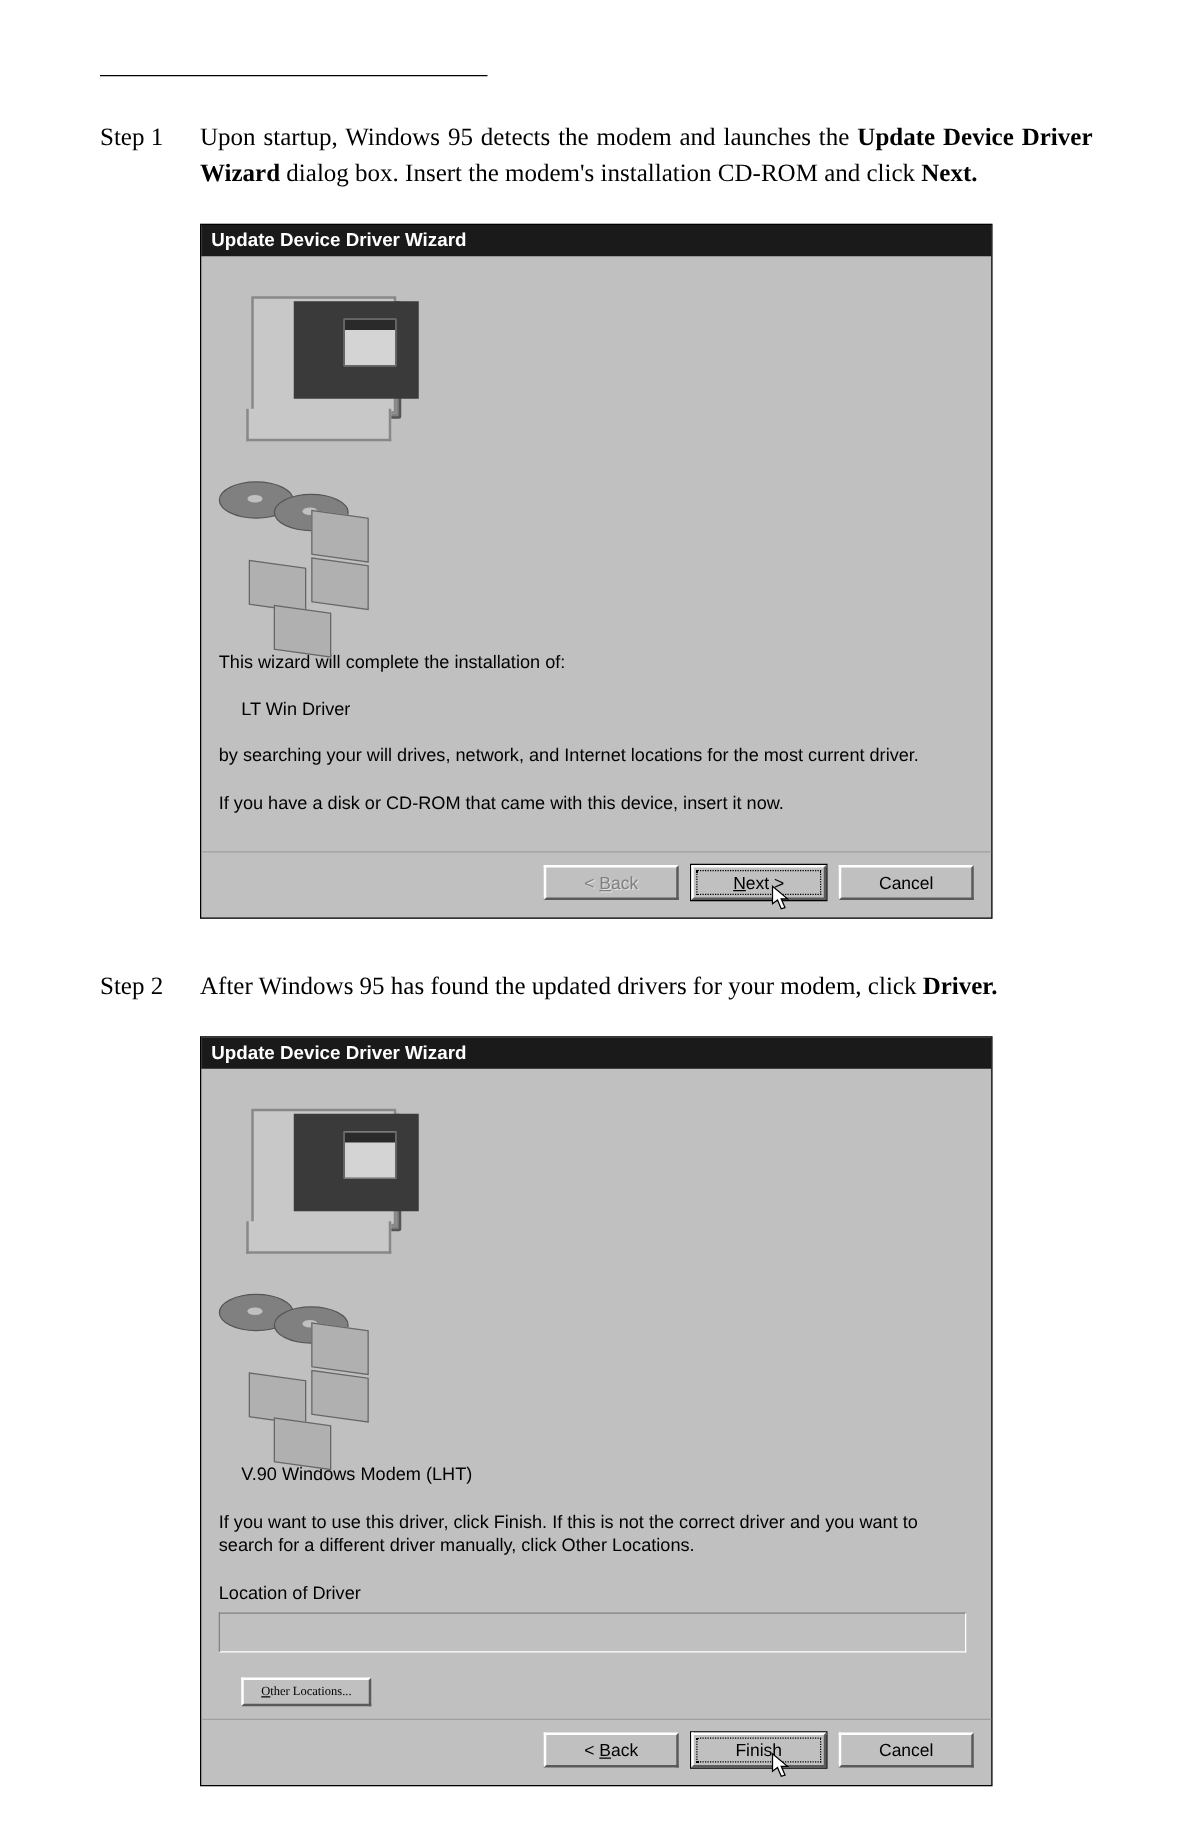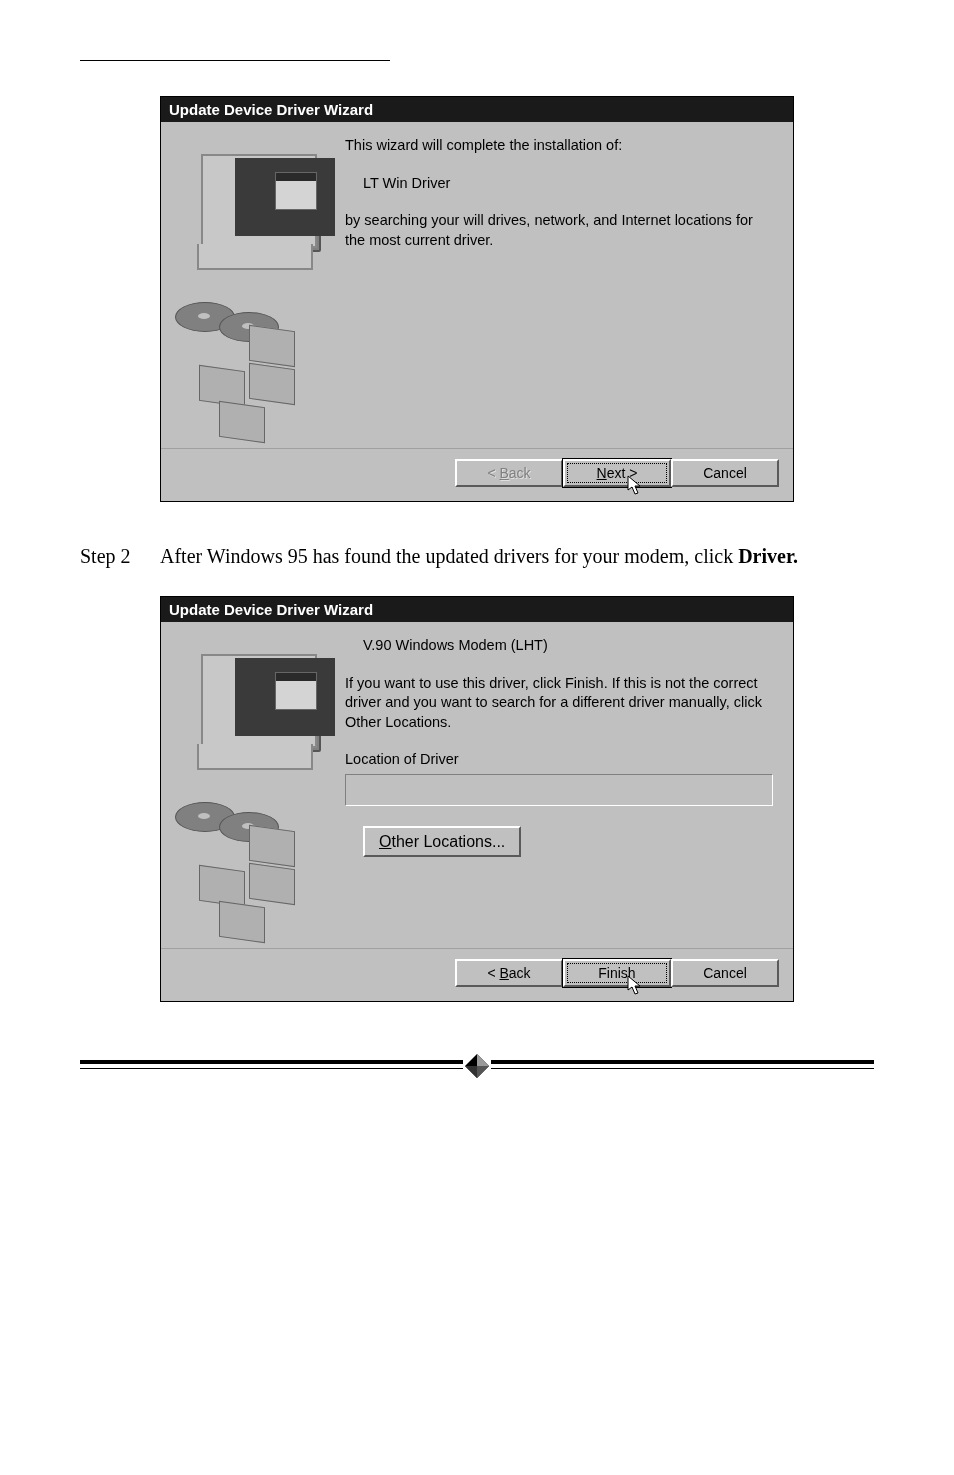--- a/index.html
+++ b/index.html
@@ -52,20 +52,21 @@
     color: #fff;
     padding: 4px 8px;
     font-size: 15px;
     font-weight: bold;
   }
   .dlg-body {
     display: flex;
     padding: 14px 14px 10px 14px;
     border-bottom: 1px solid #a0a0a0;
     min-height: 300px;
+    flex-direction: column;
   }
   .dlg-body.short { min-height: 290px; }
   .dlg-left {
     width: 170px;
     flex-shrink: 0;
     position: relative;
     padding-top: 22px;
   }
   .monitor { position: relative; width:150px; height:120px; }
   .bezel {
@@ -127,26 +128,27 @@
     margin:0 0 20px 0;
   }
   .inset-btn {
     display:inline-block;
     background:#c0c0c0;
     border-top:2px solid #fff;
     border-left:2px solid #fff;
     border-right:2px solid #5a5a5a;
     border-bottom:2px solid #5a5a5a;
     padding:3px 14px;
-    font-size:16px;
-    font-family:Liberation Sans, sans-serif;
+    font-size:10px;
+    font-family:Liberation Serif, serif;
   }
   .btn-row {
     display:flex;
     justify-content:flex-end;
+    gap:10px;
     padding:10px 14px 14px 14px;
   }
   .btn {
     width:104px;
     text-align:center;
     background:#c0c0c0;
     border-top:2px solid #fff;
     border-left:2px solid #fff;
     border-right:2px solid #5a5a5a;
     border-bottom:2px solid #5a5a5a;
@@ -185,20 +187,26 @@
   }
   .diamond svg { display:block; }
 </style>
 </head>
 <body>
 
 <div class="page">
 
   <hr class="top-rule">
 
+  <div class="step-row">
+    <div class="step-label">Step 1</div>
+    <div class="step-text">
+      <span>Upon startup, Windows 95 detects the modem and launches the </span><b>Update Device Driver Wizard</b><span> dialog box. Insert the modem's installation CD-ROM and click </span><b>Next.</b>
+    </div>
+  </div>
 
   <div class="dialog-wrap">
     <div class="dialog">
       <div class="titlebar">Update Device Driver Wizard</div>
       <div class="dlg-body">
         <div class="dlg-left">
           <div class="monitor">
             <div class="bezel"></div>
             <div class="bezel-front">
               <div class="screen">
@@ -215,20 +223,21 @@
             <div class="jewel j1"></div>
             <div class="jewel j2"></div>
             <div class="jewel j3"></div>
             <div class="jewel j4"></div>
           </div>
         </div>
         <div class="dlg-right">
           <p>This wizard will complete the installation of:</p>
           <p class="indent">LT Win Driver</p>
           <p>by searching your will drives, network, and Internet locations for the most current driver.</p>
+          <p>If you have a disk or CD-ROM that came with this device, insert it now.</p>
         </div>
       </div>
       <div class="btn-row">
         <div class="btn disabled">
           <span>&lt; </span><span class="underline">B</span><span>ack</span>
         </div>
         <div class="btn default" style="position:relative;">
           <span class="inner-focus"></span>
           <span class="underline">N</span><span>ext &gt;</span>
           <span class="cursor" style="left:62px; top:14px;">

